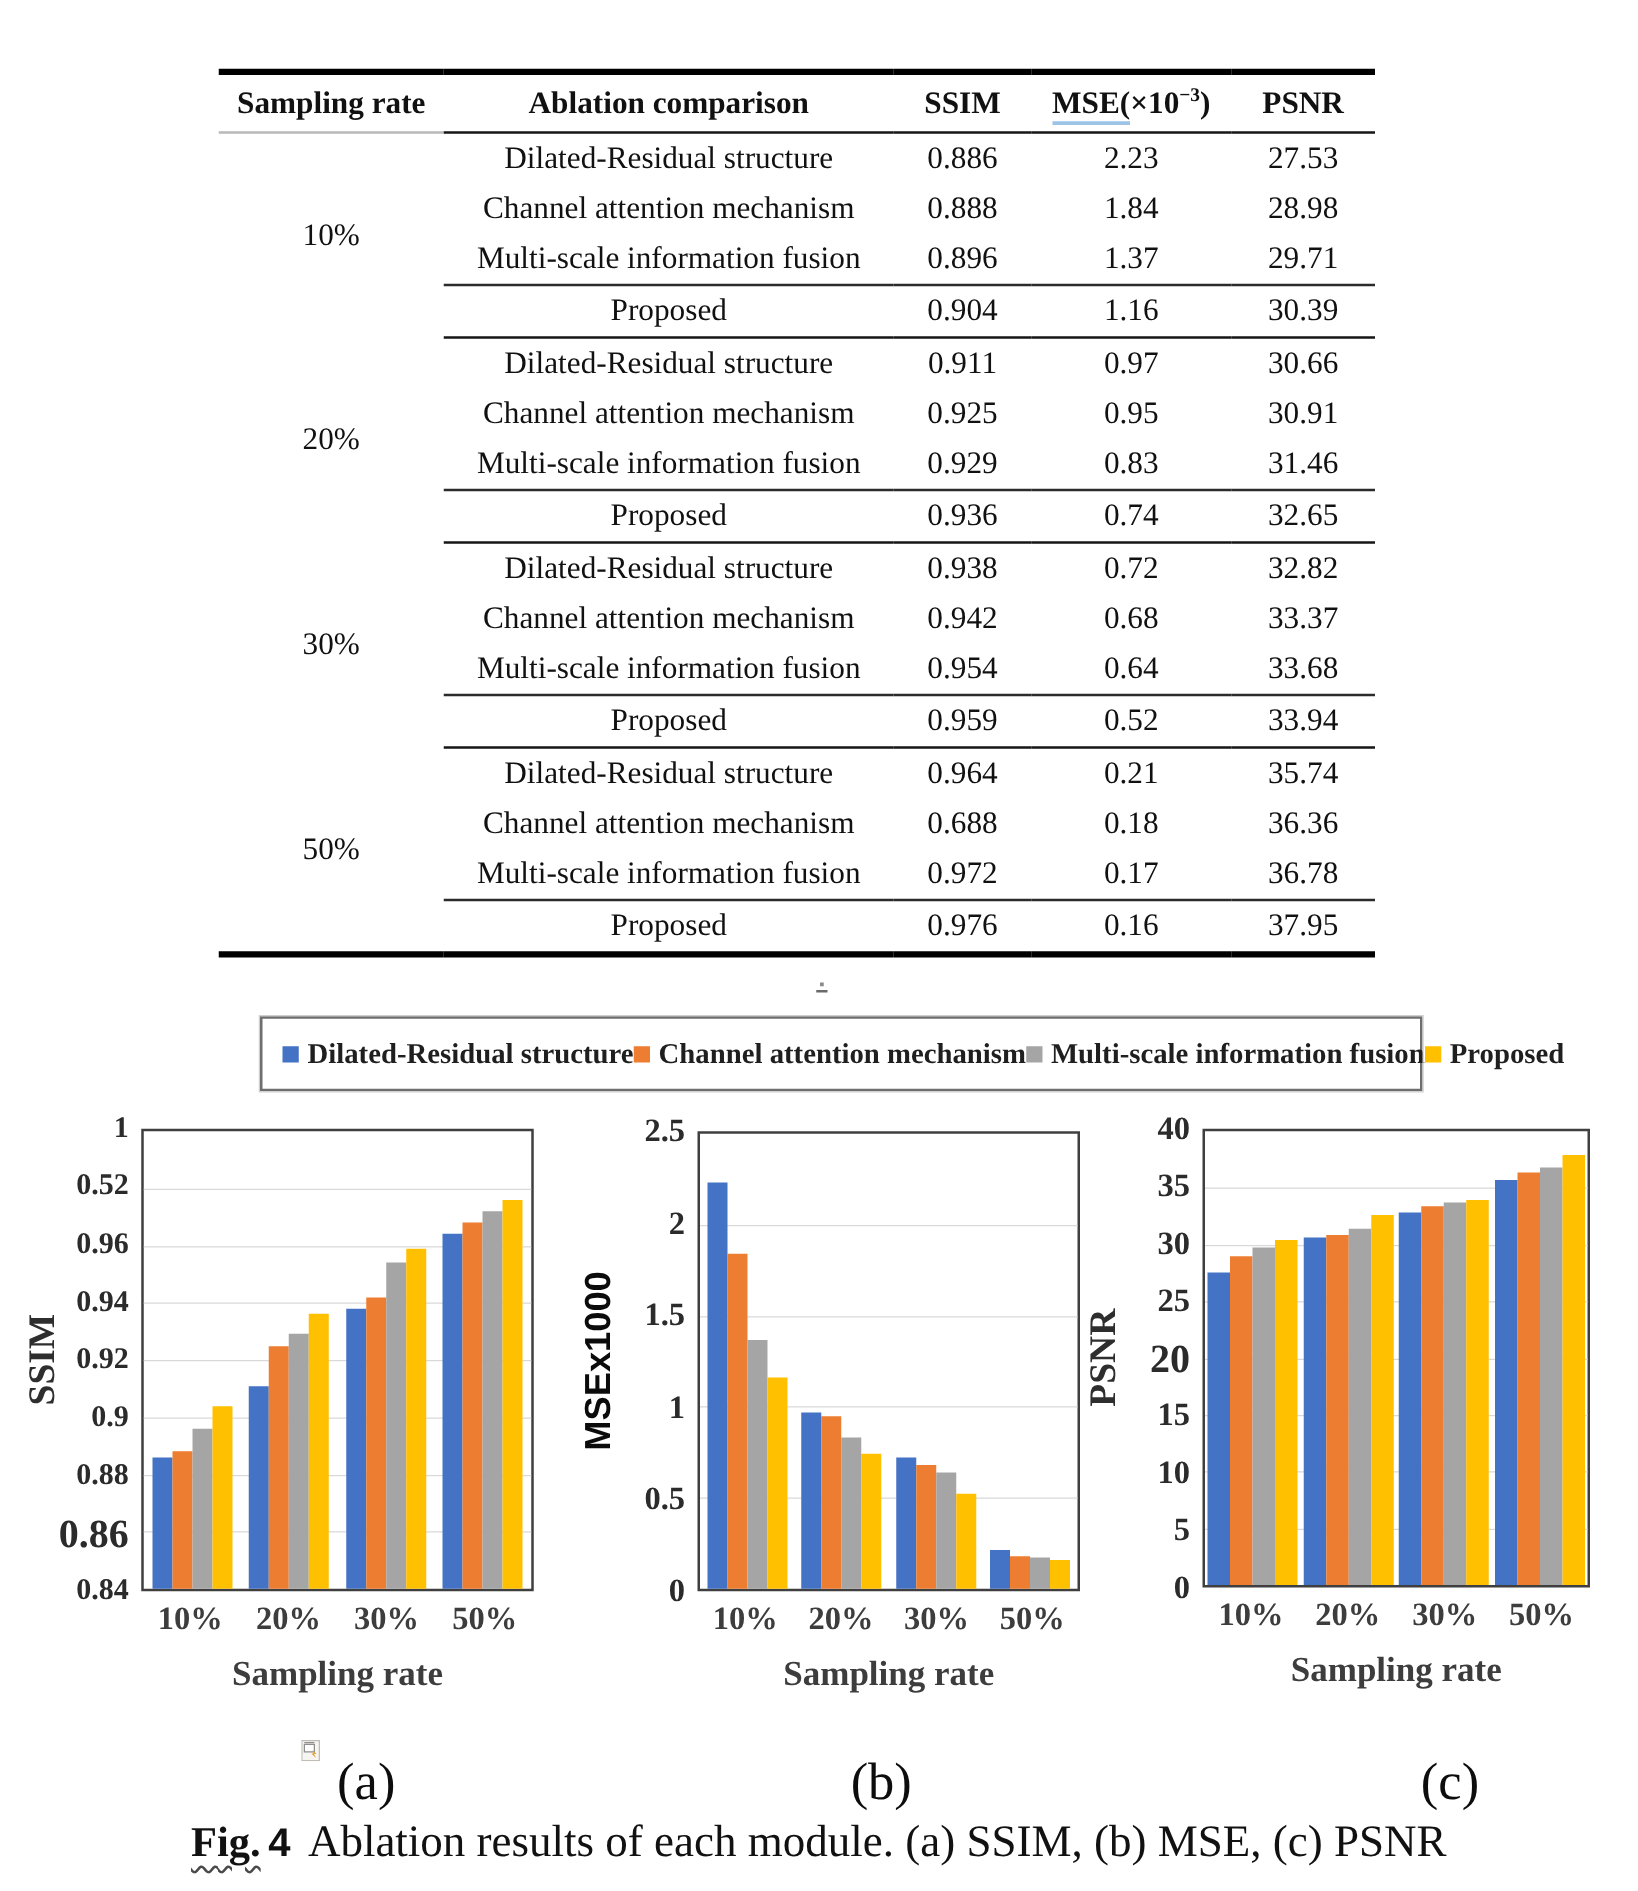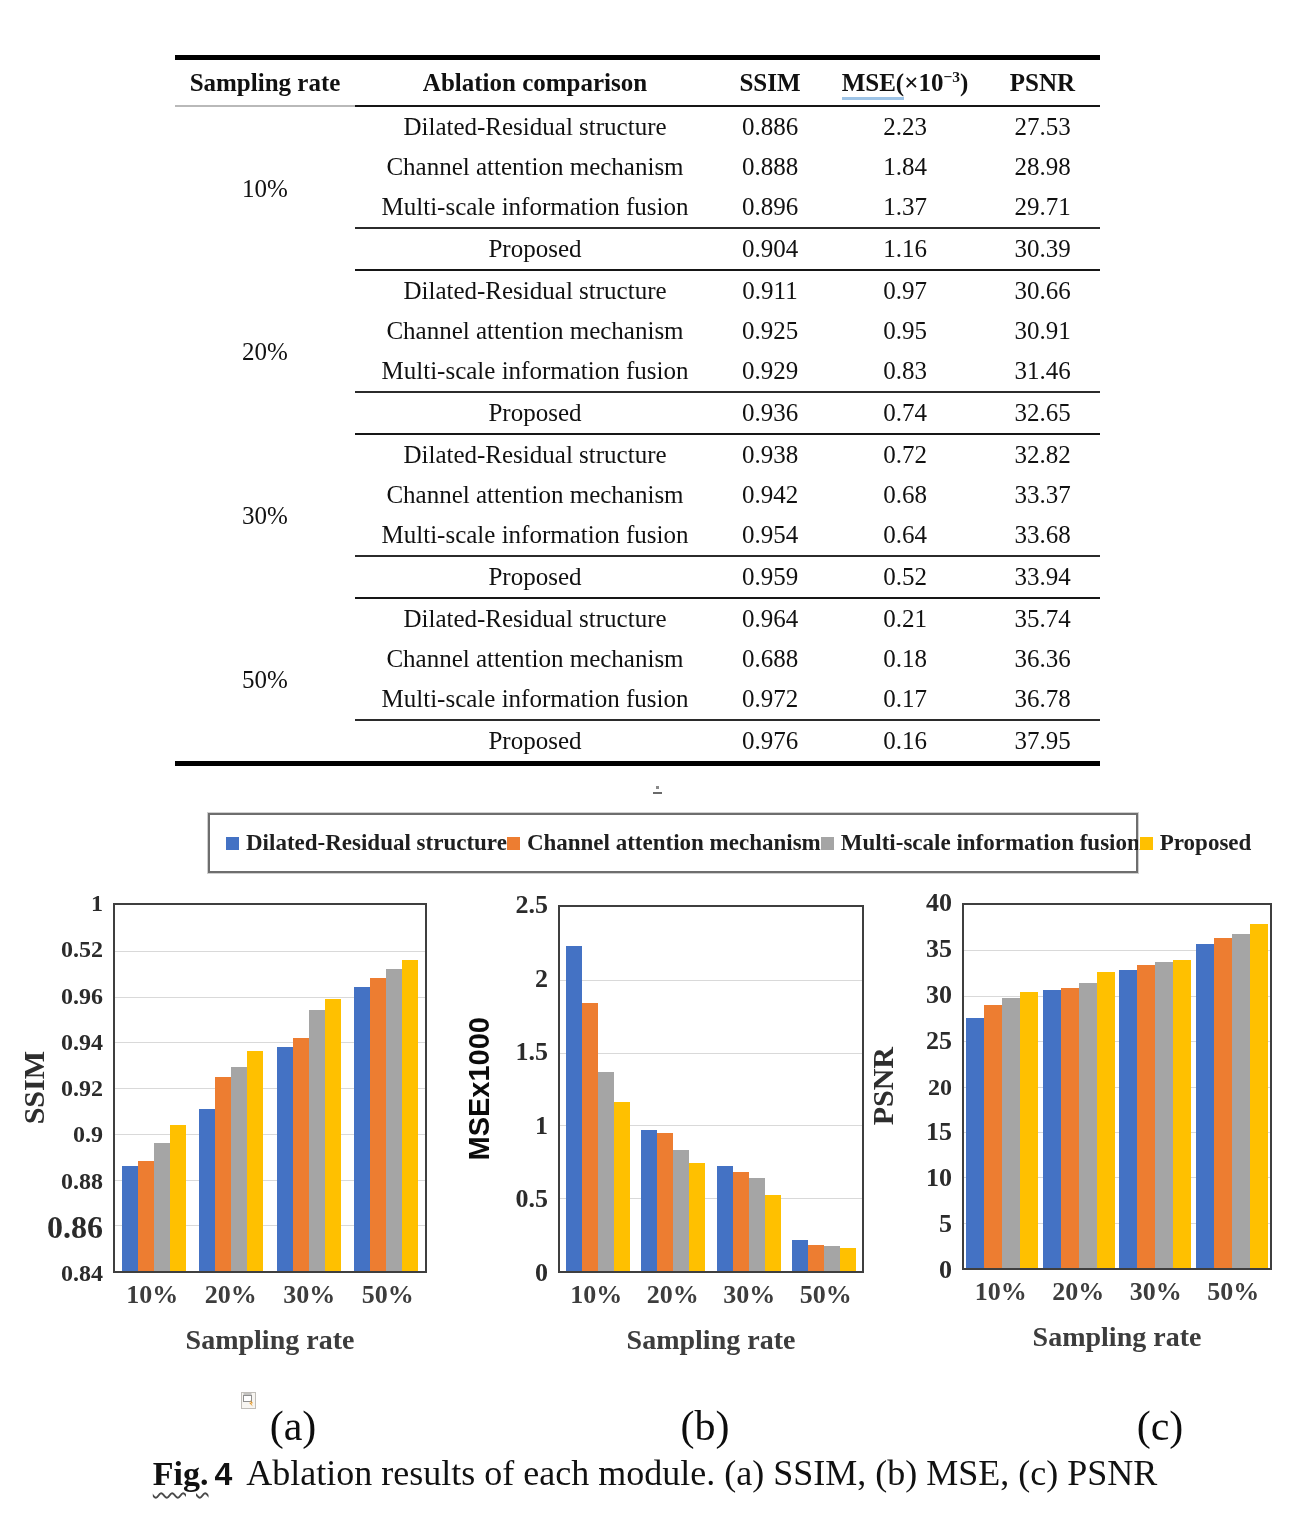--- a/index.html
+++ b/index.html
@@ -322,21 +322,21 @@
       </div>
       <div class="x-title">Sampling rate</div>
     </div>
   <div class="chart" id="chart-2" style="left: 862px; top: 903px; grid-template-columns: 42px 58px 310px; grid-template-rows: 367px 44px 46px;">
       <div class="y-title">PSNR</div>
       <div class="y-ticks">
         <div class="y-tick" style="top: 100%; font-size: 26px;">0</div>
         <div class="y-tick" style="top: 87.5%; font-size: 26px;">5</div>
         <div class="y-tick" style="top: 75%; font-size: 26px;">10</div>
         <div class="y-tick" style="top: 62.5%; font-size: 26px;">15</div>
-        <div class="y-tick" style="top: 50%; font-size: 24px;">20</div>
+        <div class="y-tick" style="top: 50%; font-size: 32px;">20</div>
         <div class="y-tick" style="top: 37.5%; font-size: 26px;">25</div>
         <div class="y-tick" style="top: 25%; font-size: 26px;">30</div>
         <div class="y-tick" style="top: 12.5%; font-size: 26px;">35</div>
         <div class="y-tick" style="top: 0%; font-size: 26px;">40</div>
       </div>
       <div class="plot">
         <div class="gridline" style="top: 87.5%;"></div>
         <div class="gridline" style="top: 75%;"></div>
         <div class="gridline" style="top: 62.5%;"></div>
         <div class="gridline" style="top: 50%;"></div>

